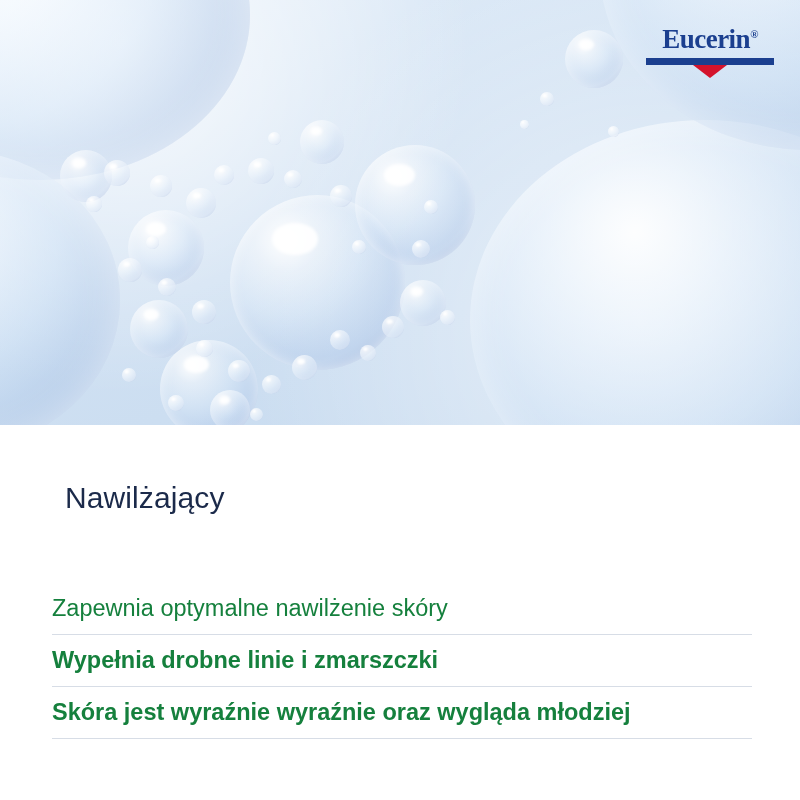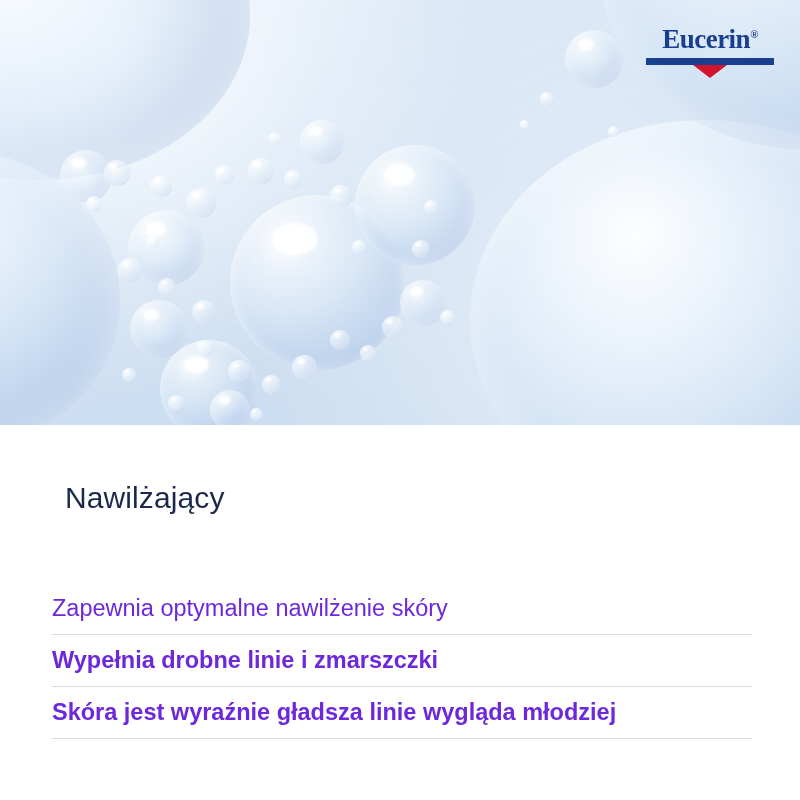--- a/index.html
+++ b/index.html
@@ -106,21 +106,21 @@
     top: 158px;
     width: 700px;
   }
   .benefit {
     position: relative;
     padding: 0 0 0 0;
     height: 51px;
     display: flex;
     align-items: center;
     font-size: 23.5px;
-    color: #6d28d9;
+    color: #15803d;
     font-weight: 400;
   }
   .benefit + .benefit { border-top: 1px solid #d7dde6; font-weight: bold; }
   .benefits .benefit:last-child { border-bottom: 1px solid #d7dde6; }
 
   
   .logo {
     position: absolute;
     right: 26px;
     top: 26px;
@@ -219,17 +219,17 @@
       <div class="logo-tri"></div>
     </div>
   </div>
 
   <div class="content">
     <div class="eyebrow">Nawilżający</div>
 
     <div class="benefits">
       <div class="benefit">Zapewnia optymalne nawilżenie skóry</div>
       <div class="benefit">Wypełnia drobne linie i zmarszczki</div>
-      <div class="benefit">Skóra jest wyraźnie gładsza linie wygląda młodziej</div>
+      <div class="benefit">Skóra jest wyraźnie wyraźnie oraz wygląda młodziej</div>
     </div>
   </div>
 
 </div>
 
 </body></html>

